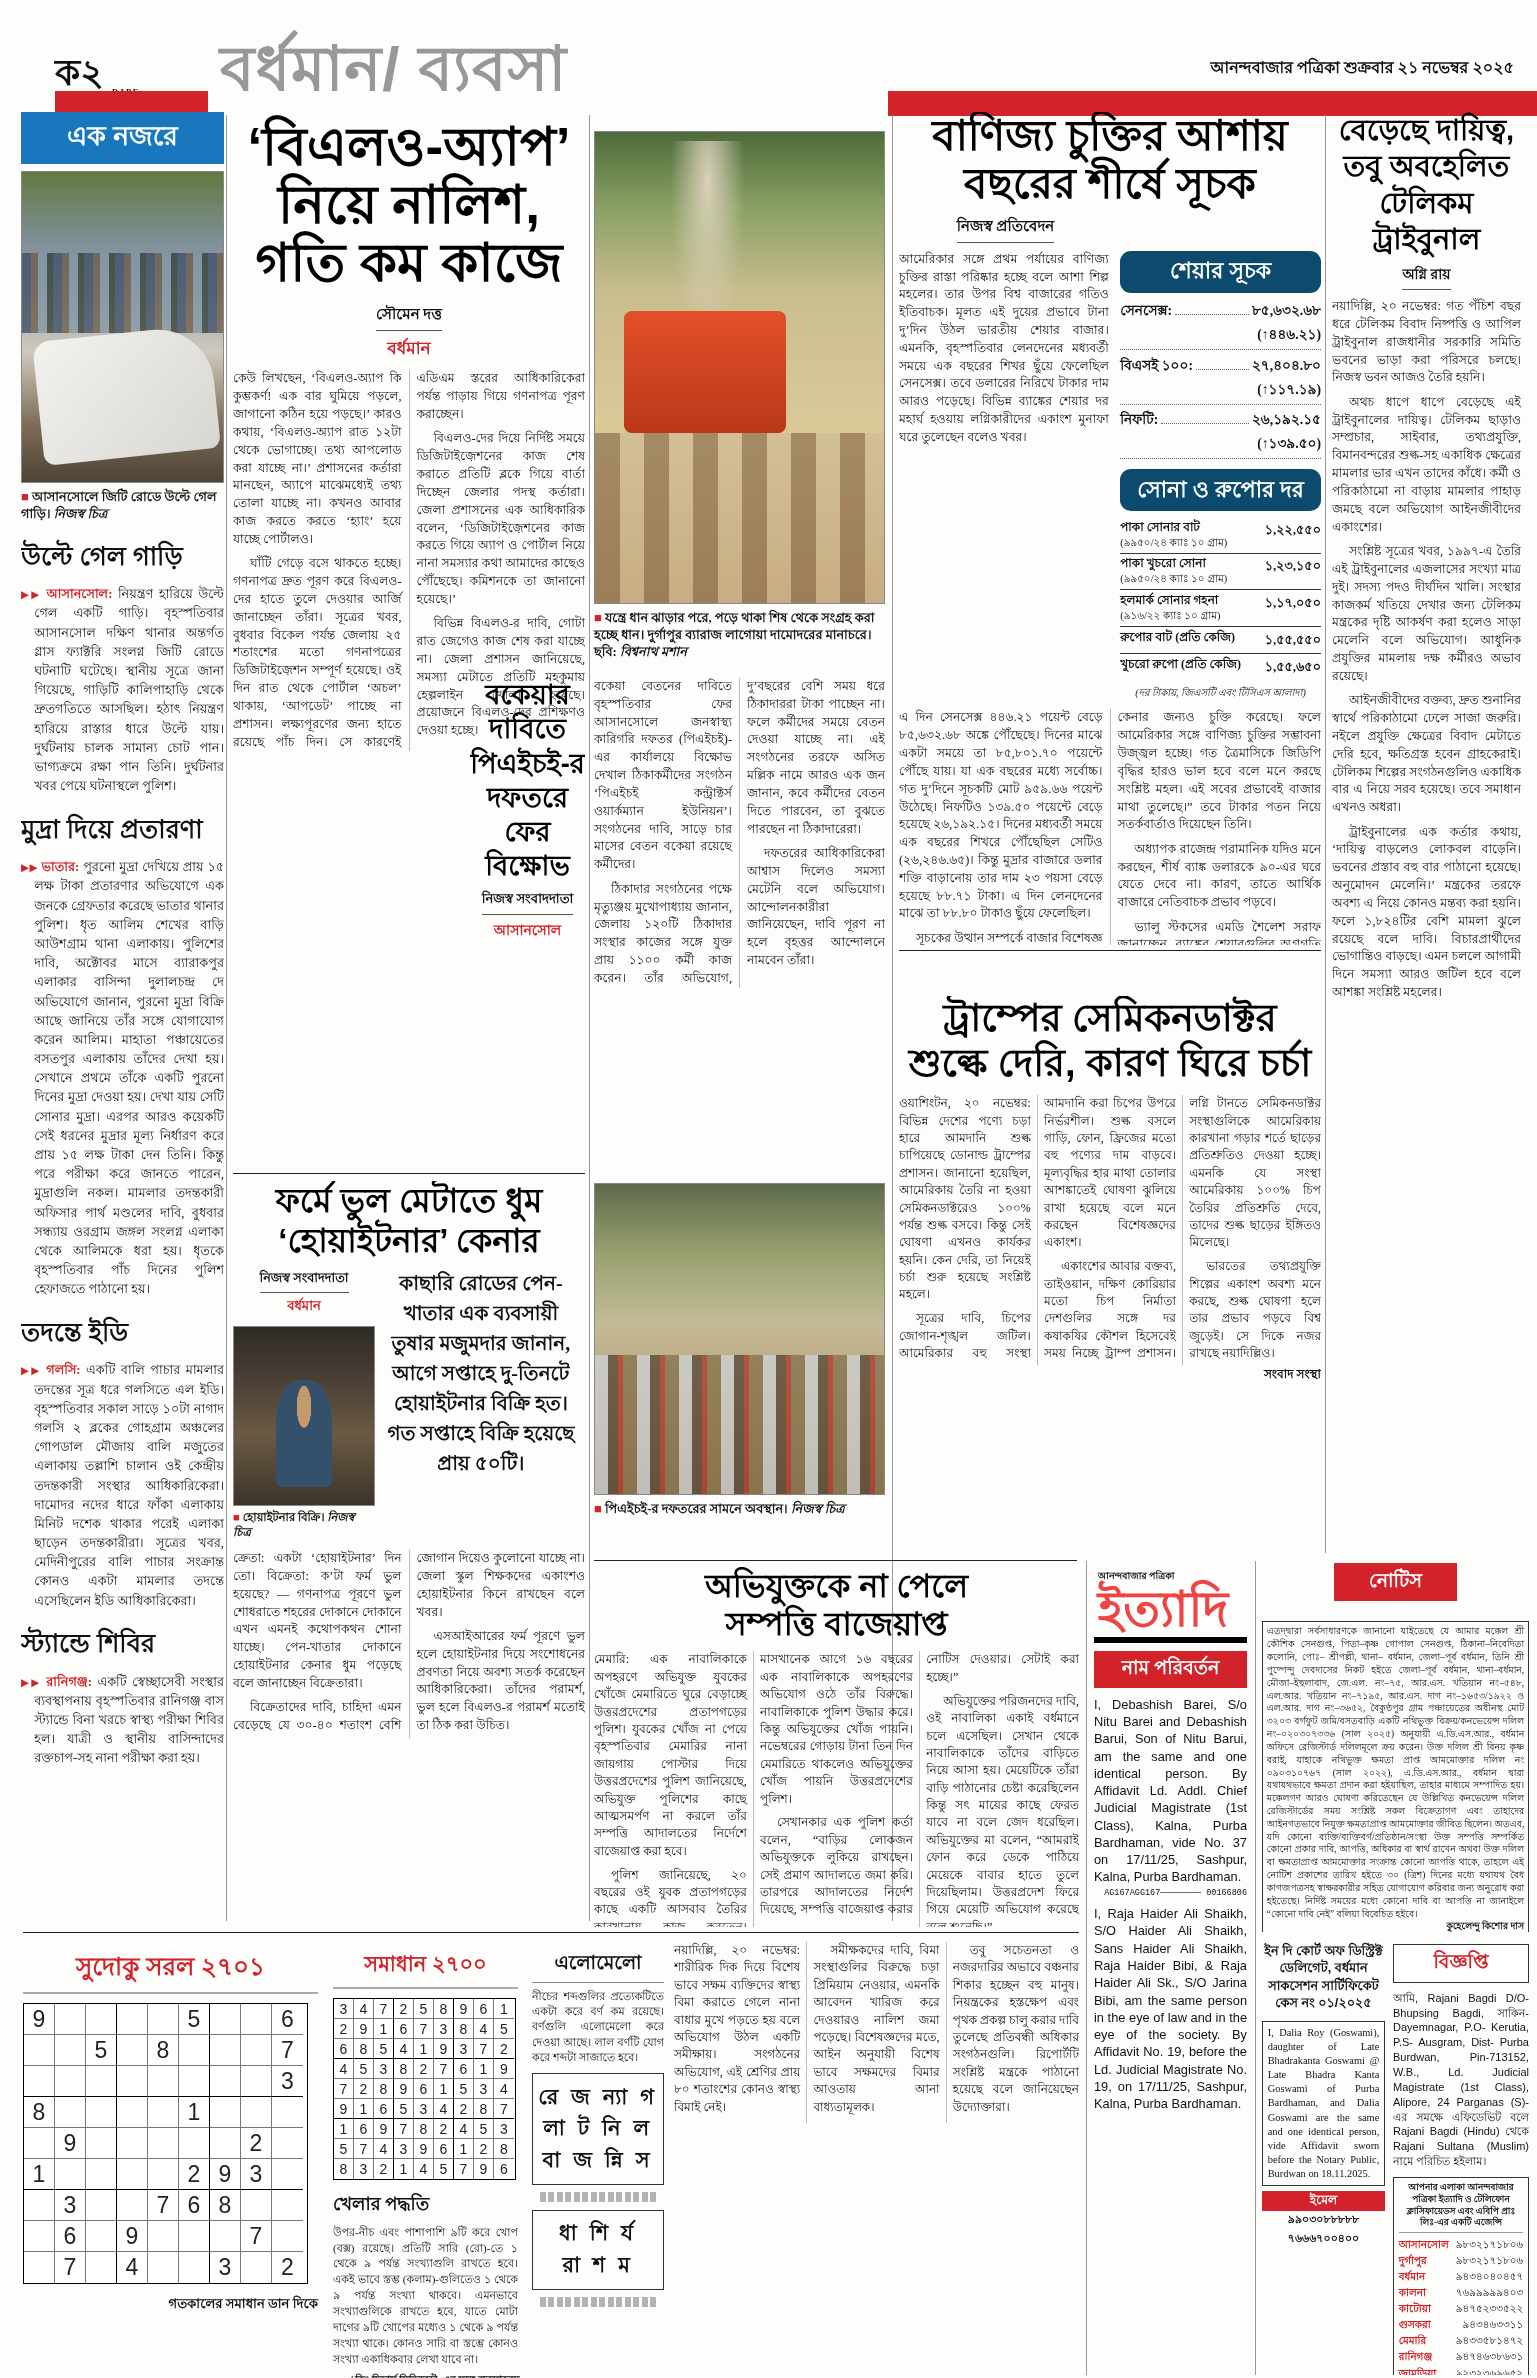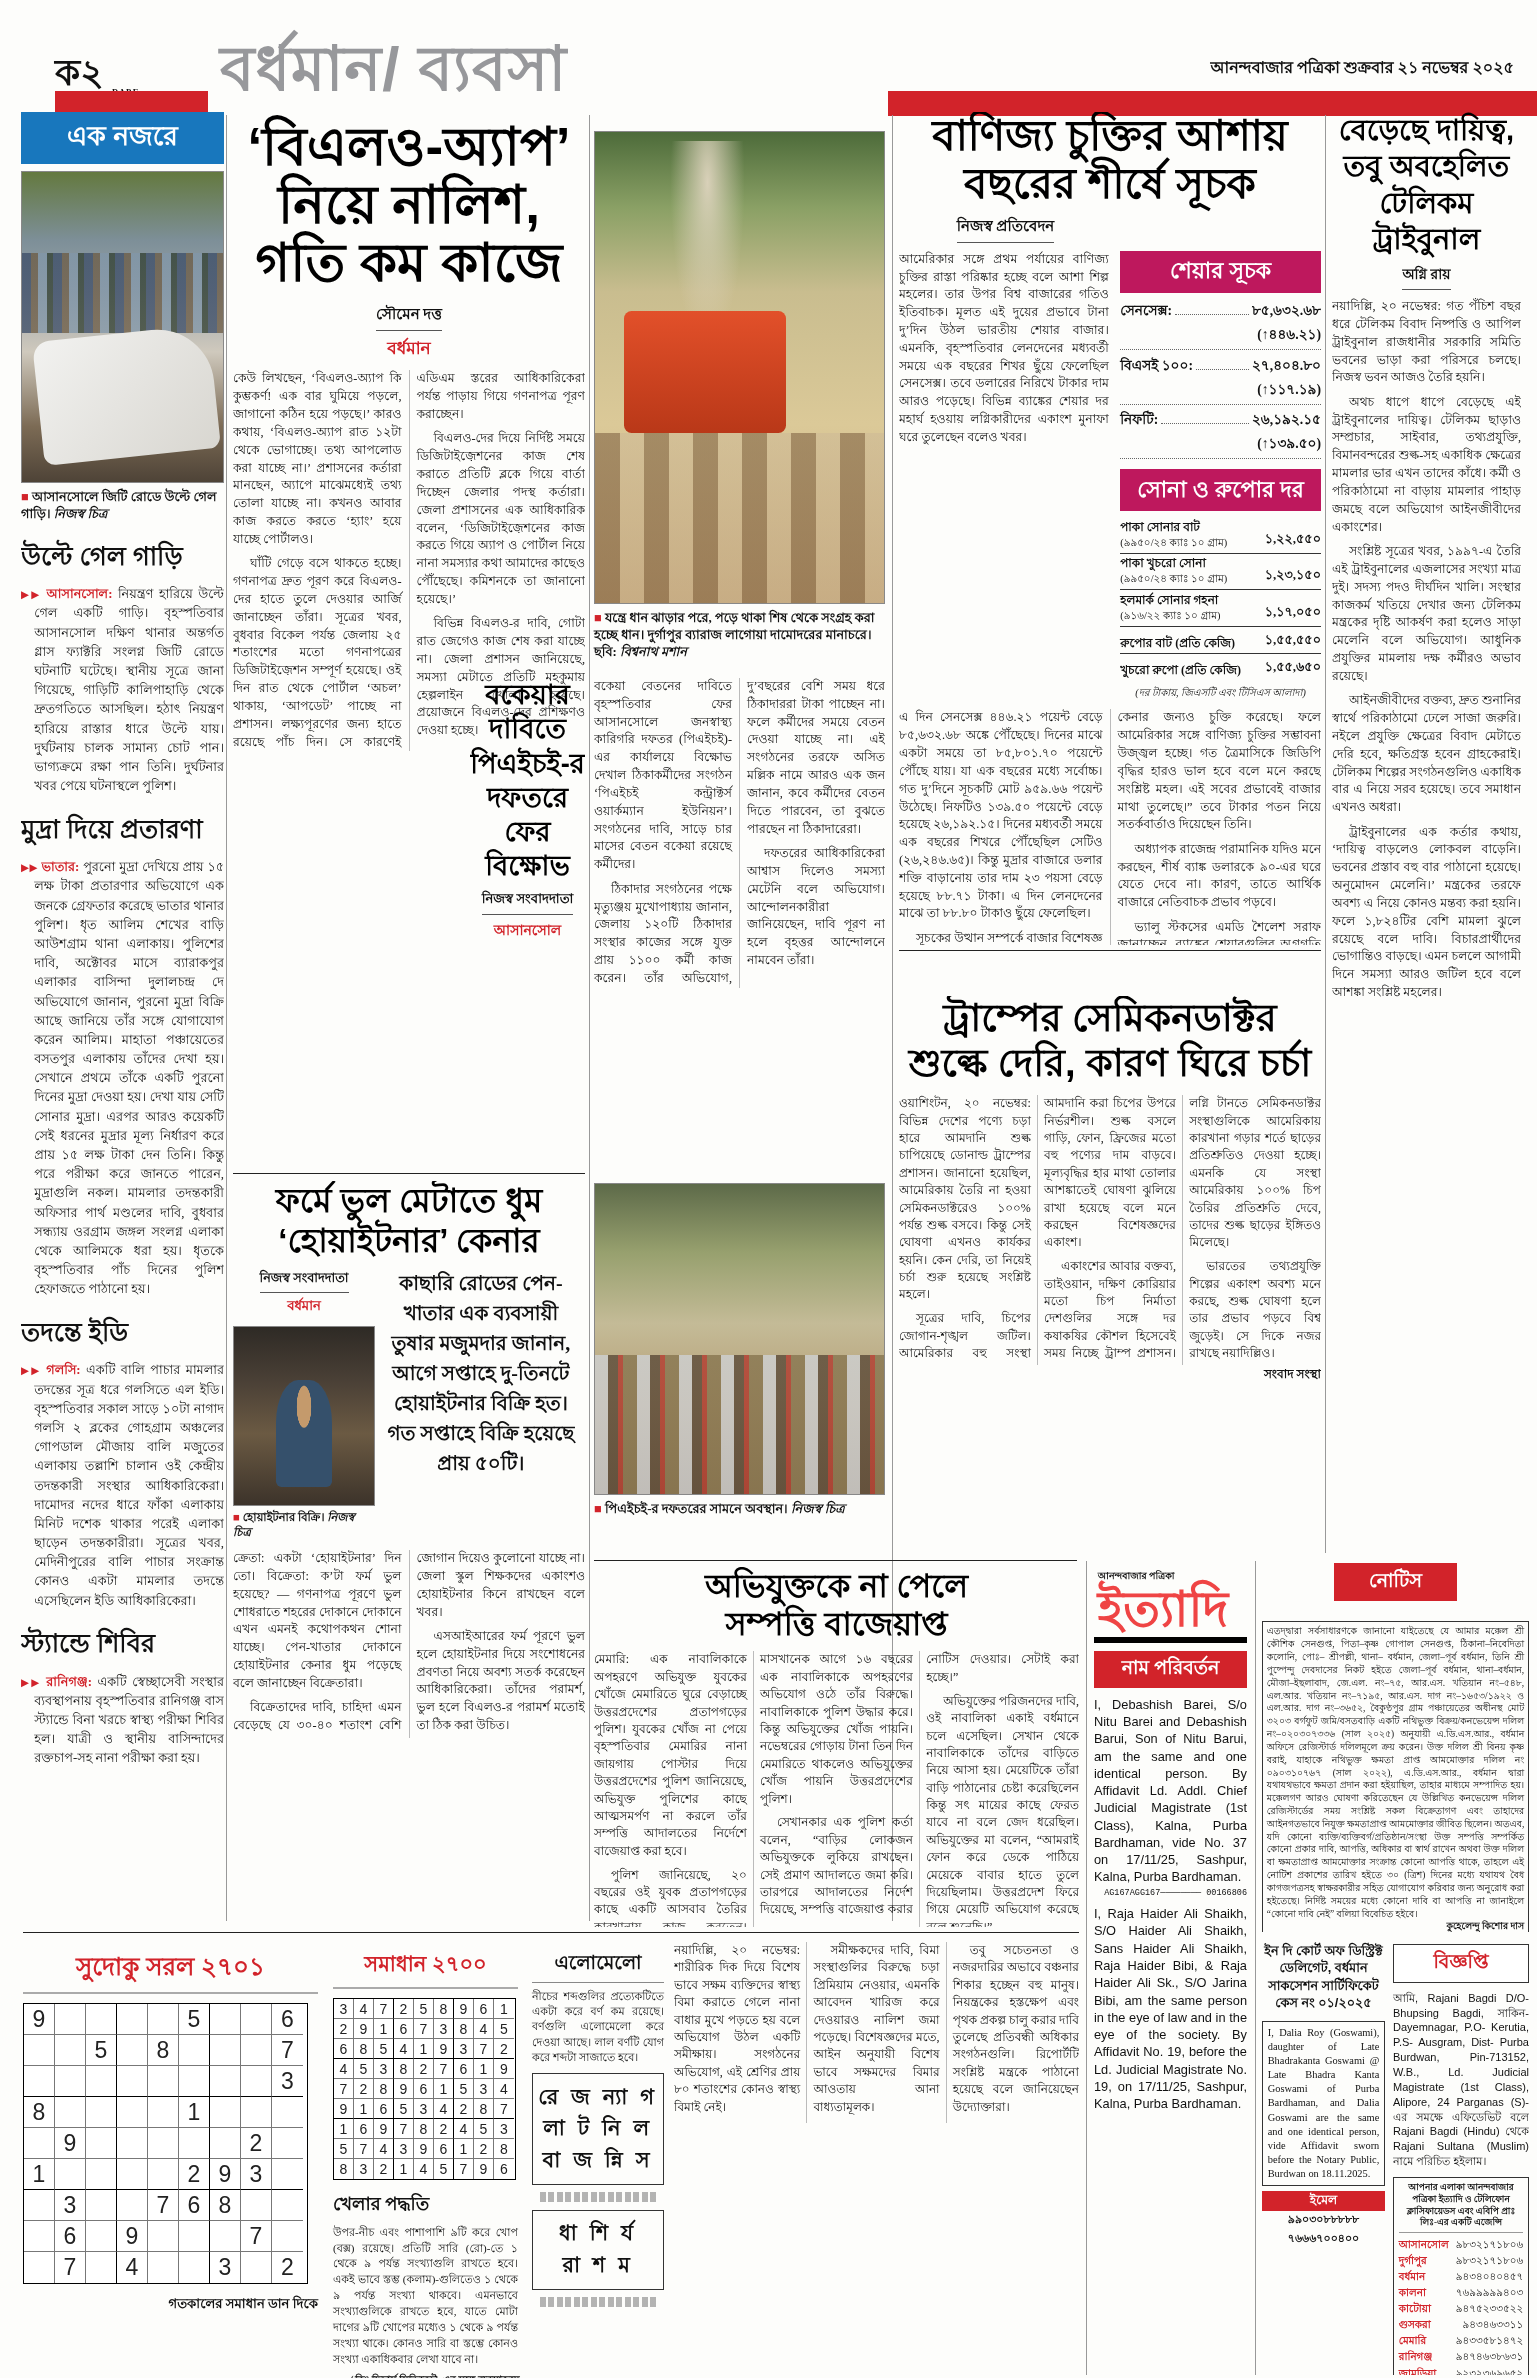--- a/index.html
+++ b/index.html
@@ -50,26 +50,26 @@
   .ph-thresh .machine{position:absolute;left:10%;top:38%;width:56%;height:26%;background:linear-gradient(180deg,#e2502a,#b93818);border-radius:7.6px;}
   .ph-thresh .dust{position:absolute;left:26%;top:2%;width:26%;height:44%;background:radial-gradient(ellipse at 50% 20%,rgba(222,212,190,.95),rgba(222,212,190,0) 70%);}
   .ph-thresh .people{position:absolute;left:0;top:64%;width:100%;height:36%;background:repeating-linear-gradient(90deg,rgba(120,90,60,.55) 0 24.6px,rgba(200,180,150,.4) 24.6px 49px);}
   .ph-shop{background:linear-gradient(180deg,#2e2a25 0%,#4a4036 30%,#6b5a43 60%,#3c332a 100%);}
   .ph-shop .man{position:absolute;left:30%;top:30%;width:40%;height:60%;background:radial-gradient(ellipse at 50% 25%,#c49a6c 0 18%,#35506b 19% 100%);border-radius:40% 40% 5.7px 5.7px;}
   .ph-crowd{background:linear-gradient(180deg,#5d6a49 0%,#97a06e 22%,#c4bb97 45%,#b59d74 72%,#8a7250 100%);}
   .ph-crowd .rows{position:absolute;left:0;top:55%;width:100%;height:45%;background:repeating-linear-gradient(90deg,#ced0d2 0 13.2px,#5b4a38 13.2px 23px,#b23a2e 23px 28px,#87754f 28px 42px);opacity:.8;}
 
   
   .mk-box{border:0;}
-  .mk-head{background:#be185d;color:#fff;font-family:"Liberation Sans",sans-serif;
-           font-weight:bold;font-size:22px;text-align:center;padding:2.8px 0;margin-bottom:5.7px;}
+  .mk-head{background:#0c4a6e;color:#fff;font-family:"Liberation Sans",sans-serif;
+           font-weight:bold;font-size:22px;text-align:center;padding:2.8px 0;margin-bottom:5.7px;border-radius:11px;}
   .idx-row{display:flex;align-items:baseline;font-size:13.7px;font-weight:bold;}
   .idx-dots{flex:1;border-bottom:1.9px dotted #666;margin:0 2.8px 2.8px 2.8px;}
   .idx-change{text-align:right;font-size:13.7px;font-weight:bold;border-bottom:1.9px dotted #666;padding-bottom:1.9px;margin-bottom:3.8px;}
-  .gold-row{display:flex;justify-content:space-between;align-items:flex-end;border-bottom:0.9px solid #333;padding:2.8px 0;}
+  .gold-row{display:flex;justify-content:space-between;align-items:flex-start;border-bottom:0.9px solid #333;padding:2.8px 0;}
   .gold-row:last-child{border-bottom:none;}
   .gold-label{font-size:12px;font-weight:bold;line-height:1.25;}
   .gold-sub{font-size:10.4px;font-weight:normal;}
   .gold-val{font-size:12.8px;font-weight:bold;white-space:nowrap;}
   .mk-foot{font-size:10px;font-style:italic;text-align:center;margin-top:3.8px;}
 
   
   .pull-quote{font-size:20px;line-height:1.5;font-weight:bold;text-align:center;font-family:"Liberation Serif",serif;}
 
   

